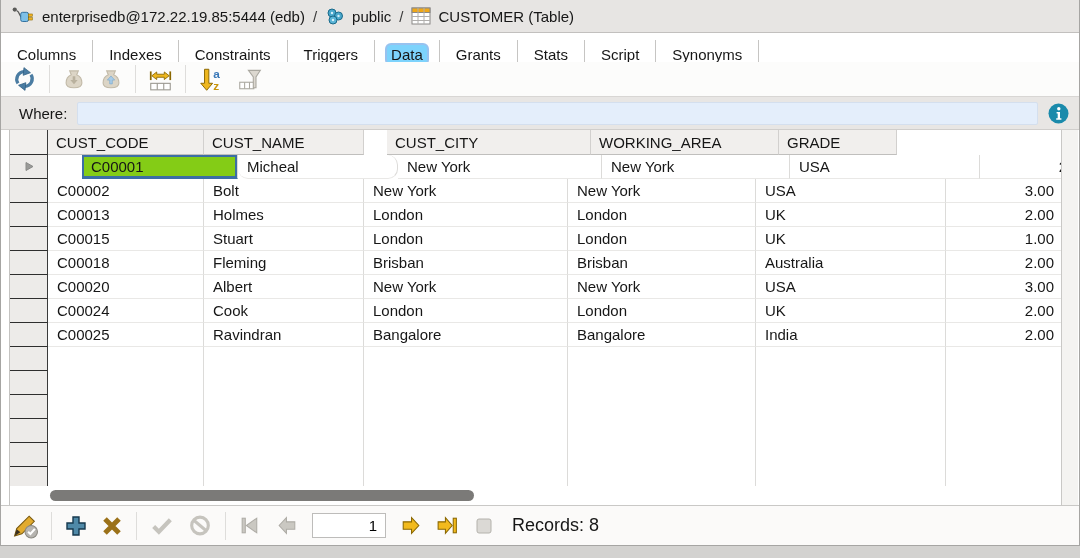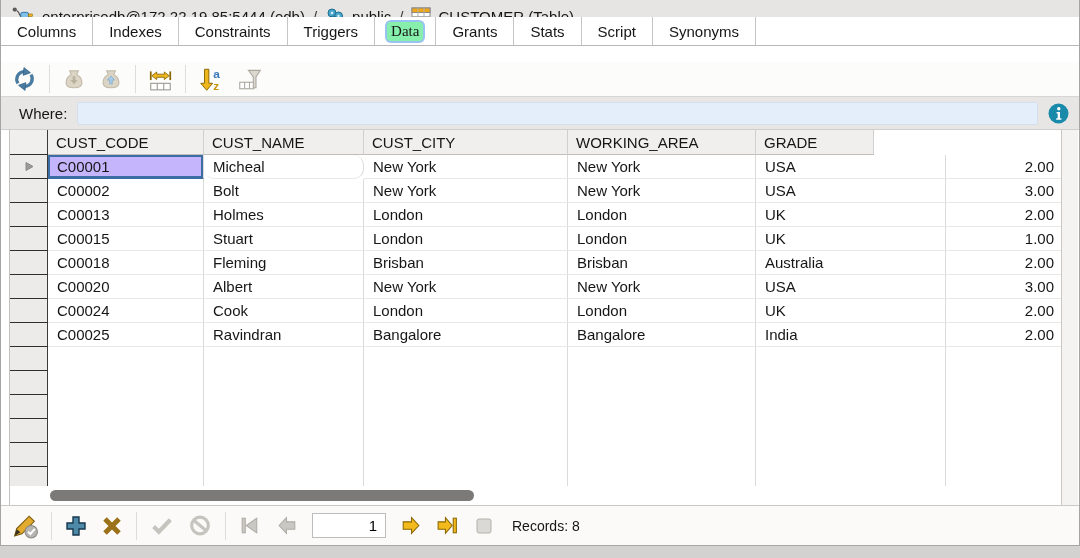--- a/index.html
+++ b/index.html
@@ -14,26 +14,26 @@
     border:1px solid #a6a5a3; border-top:none; background:#fff; }
 
   
   .titlebar { position:absolute; top:0; left:0; right:0; height:33px;
     background:#e7e5e3; border-bottom:1px solid #c2c0be;
     display:flex; align-items:center; gap:7px; padding:0 10px; }
   .crumb-sep { color:#3a3a3a; padding:0 1px; }
   .icon { display:inline-flex; align-items:center; justify-content:center; }
 
   
-  .tabbar { position:absolute; top:17px; left:0; right:0; height:29px;
+  .tabbar { position:absolute; top:40px; left:0; right:0; height:29px;
     background:#fff; border-bottom:1px solid #b9b8b6; display:flex; }
   .tab { border-right:1px solid #c6c5c3; padding:0 12px; display:flex;
     align-items:center; font-size:15px; cursor:default; }
   .tab .inner { padding:1px 4px; border-radius:4px; }
-  .tab.active .inner { background:#86efac; box-shadow:0 0 0 2px #98c2ef;font-family:Liberation Serif, serif; }
+  .tab.active .inner { background:#7dd3fc; box-shadow:0 0 0 2px #98c2ef; }
 
   
   .toolbar { position:absolute; top:62px; left:0; right:0; height:35px;
     background:#fcfcfb; border-bottom:1px solid #d8d6d4;
     display:flex; align-items:center; padding:0 10px; gap:11px; }
   .tb-sep { width:1px; height:28px; background:#dedddb; }
 
   
   .wherebar { position:absolute; top:97px; left:0; right:0; height:33px;
     background:#e8e6e4; border-bottom:1px solid #d0cecc;
@@ -54,37 +54,37 @@
   .gutter { width:38px; flex:0 0 38px; background:#edebe9;
     border-bottom:1px solid #2e2e2e; border-right:1px solid #3a3a3a;
     display:flex; align-items:center; justify-content:center; }
   .hcell { background:#f1efed; border-right:1px solid #d2d0ce;
     border-bottom:1px solid #c0bfbd; display:flex; align-items:center;
     padding:0 8px; font-size:15px; flex:0 0 auto; }
   .cell { background:#fff; border-right:1px solid #dcdbd9;
     border-bottom:1px solid #e9e8e6; display:flex; align-items:center;
     padding:0 9px; font-size:15px; flex:0 0 auto; }
   .cell.right { justify-content:flex-end; }
-  .cell.selected { background:#c4b5fd; box-shadow:inset 0 0 0 2px #3c6ea5;
-    border-bottom-color:#3c6ea5; }
+  .cell.selected { background:#84cc16; box-shadow:inset 0 0 0 2px #3c6ea5;
+    border-bottom-color:#3c6ea5;margin-left:34px; }
   .ecell { border-right:1px solid #dcdbd9; flex:0 0 auto; }
   .rowsclip { height:331px; overflow:hidden; }
   .hscroll { position:relative; height:19px; background:#fff; }
   .hthumb { position:absolute; top:4px; left:40px; width:424px; height:11px;
     border-radius:6px; background:#7b7a78; }
 
   
   .statusbar { position:absolute; top:505px; left:0; right:0; height:40px;
     background:#fbfaf9; border-top:1px solid #c9c8c6;
     display:flex; align-items:center; gap:12px; padding:0 10px; }
   .sb-sep { width:1px; height:28px; background:#dedddb; }
   .page-input { width:74px; height:25px; border:1px solid #bdbcba; background:#fff;
     font-size:15px; font-family:"Liberation Sans",sans-serif;
     text-align:right; padding:0 8px; outline:none; }
-  .records { font-size:14px; margin-left:4px; }
+  .records { font-size:18px; margin-left:4px; }
   button.ibtn { background:none; border:none; padding:0; display:inline-flex;
     align-items:center; cursor:default; }
 </style>
 </head>
 <body>
 
 <div class="window">
 
   <div class="titlebar">
     <span class="icon">
@@ -215,21 +215,21 @@
       </svg>
     </span>
   </div>
 
   <div class="gridwrap">
     <div class="grid" id="grid">
       <div class="grow h" id="gridheader">
           <div class="gutter" style="background: rgb(241, 239, 237);"></div>
           <div class="hcell" style="width: 156px;">CUST_CODE</div>
           <div class="hcell" style="width: 160px;">CUST_NAME</div>
-          <div class="hcell" style="width: 204px;">CUST_CITY</div>
+          <div class="hcell" style="width: 204px; margin-left: 23px;">CUST_CITY</div>
           <div class="hcell" style="width: 188px;">WORKING_AREA</div>
           <div class="hcell" style="width: 118px;">GRADE</div>
         </div>
       <div class="rowsclip">
         <div id="gridbody">
             <div class="grow r">
               <div class="gutter">
                 <span class="icon">
                   <svg width="10" height="11" viewBox="0 0 10 11">
                     <polygon points="2,1.5 9,5.5 2,9.5" fill="#9a9a98" stroke="#8a8a88"></polygon>

